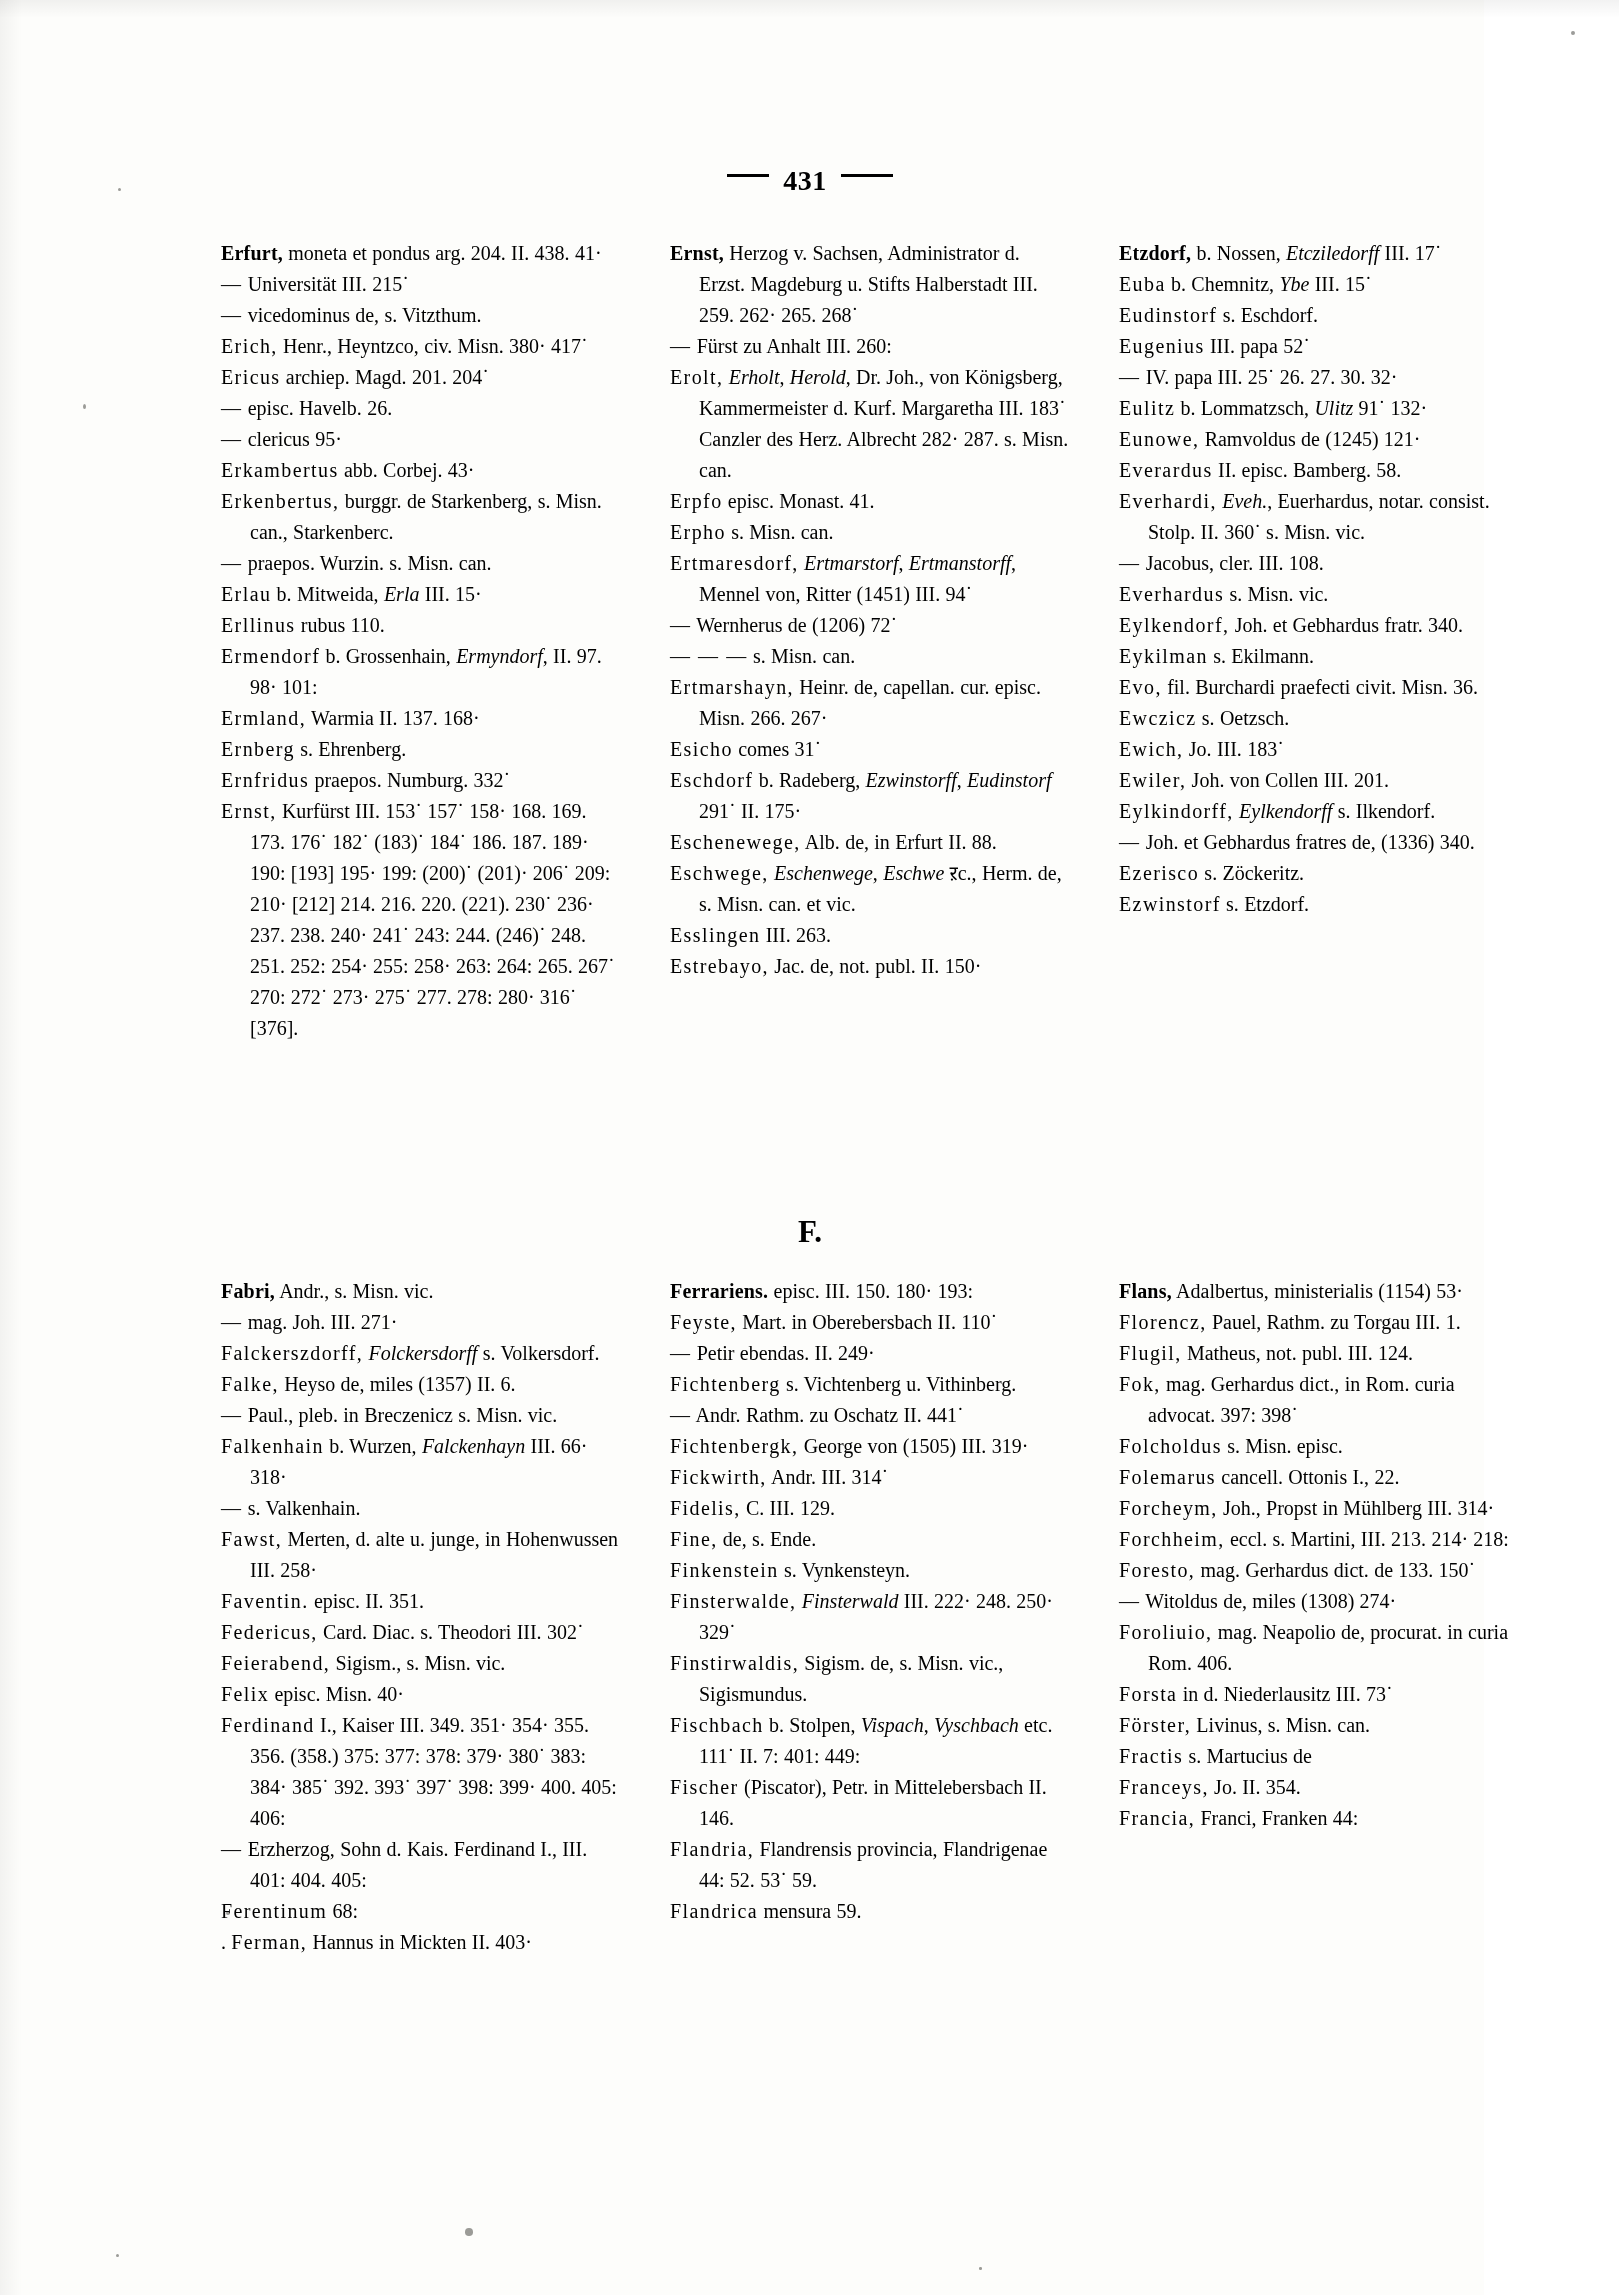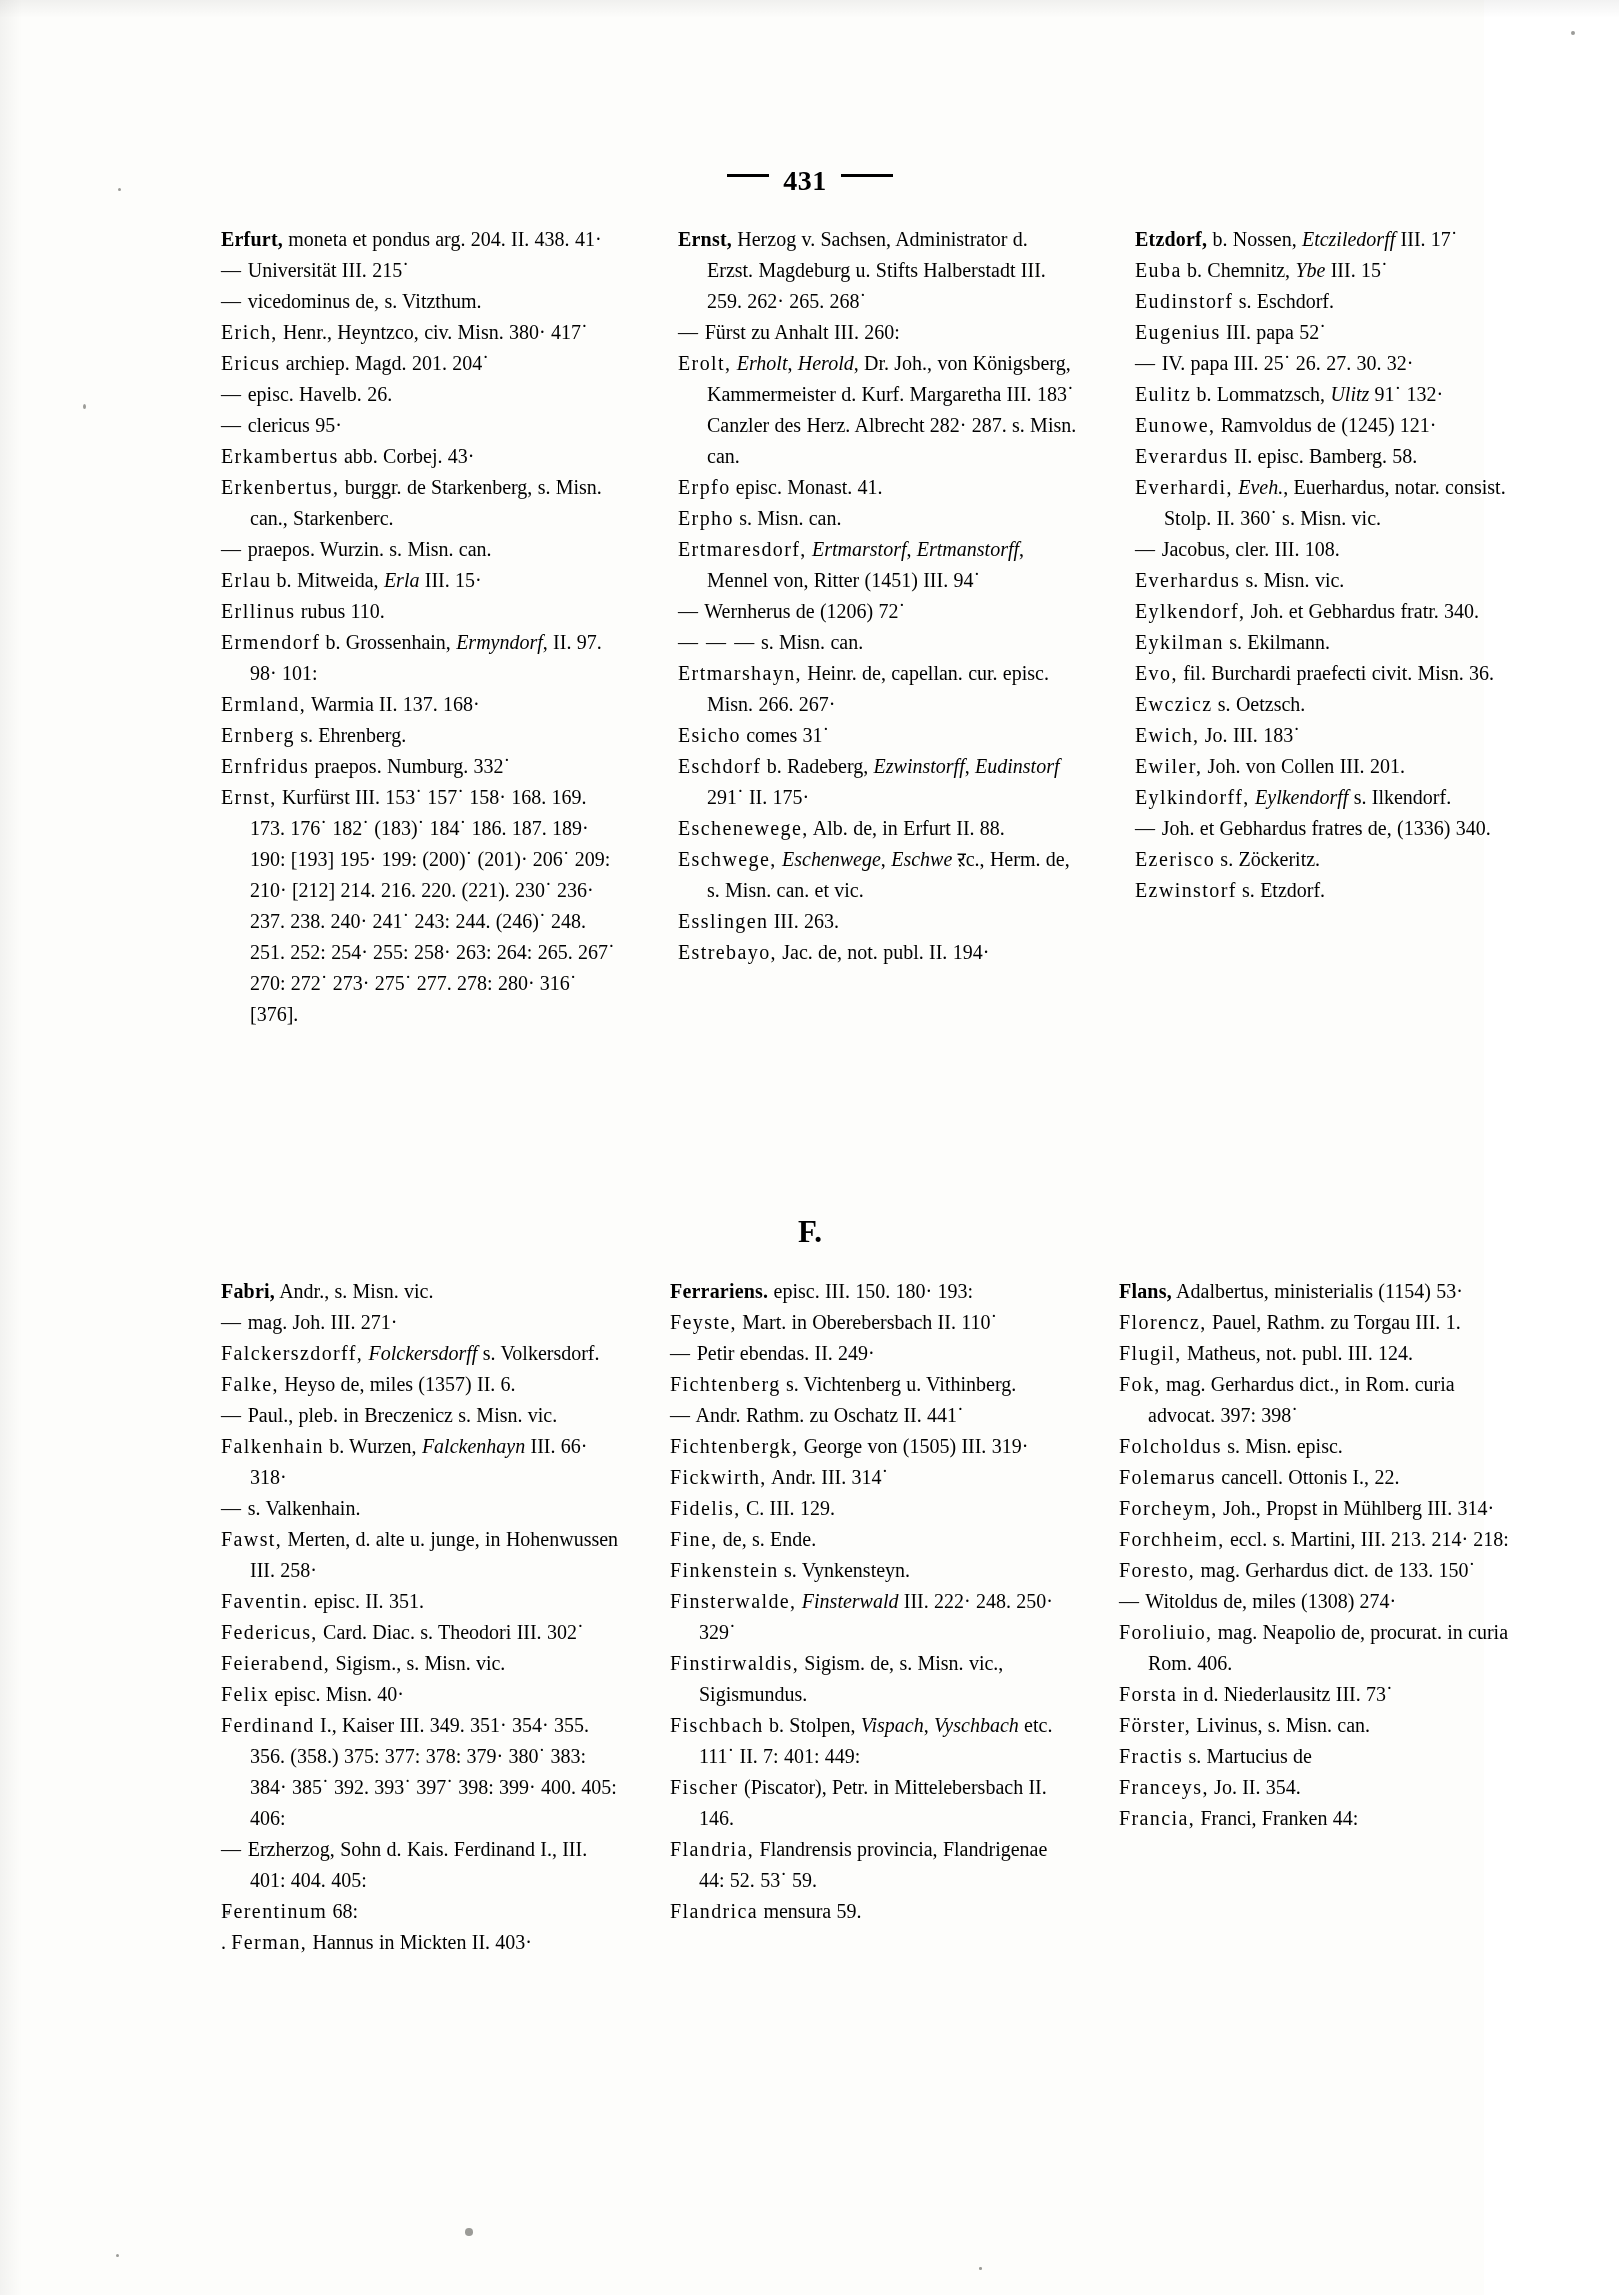--- a/index.html
+++ b/index.html
@@ -72,21 +72,21 @@
     vertical-align: middle;
   }
 
   
   .block {
     position: absolute;
     display: flex;
     width: 1374px;
     left: 221px;
   }
-  #block-e { top: 224px; gap: 8px; }
+  #block-e { top: 238px; }
   #block-f { top: 1276px; }
 
   .col {
     width: 400px;
     margin-right: 49px;
   }
   .col:last-child { margin-right: 0; }
 
   .section-head {
     position: absolute;
@@ -167,21 +167,21 @@
         <p class="entry"><span class="hw">Erpho</span><span> s. Misn. can.</span></p>
         <p class="entry"><span class="hw">Ertmaresdorf,</span><span> <span class="it">Ertmarstorf</span>, <span class="it">Ertmanstorff</span>, Mennel von, Ritter (1451) III. 94˙</span></p>
         <p class="entry"><span class="hw">—</span><span> Wernherus de (1206) 72˙</span></p>
         <p class="entry"><span class="hw">— — —</span><span> s. Misn. can.</span></p>
         <p class="entry"><span class="hw">Ertmarshayn,</span><span> Heinr. de, capellan. cur. episc. Misn. 266. 267·</span></p>
         <p class="entry"><span class="hw">Esicho</span><span> comes 31˙</span></p>
         <p class="entry"><span class="hw">Eschdorf</span><span> b. Radeberg, <span class="it">Ezwinstorff</span>, <span class="it">Eudinstorf</span> 291˙ II. 175·</span></p>
         <p class="entry"><span class="hw">Eschenewege,</span><span> Alb. de, in Erfurt II. 88.</span></p>
         <p class="entry"><span class="hw">Eschwege,</span><span> <span class="it">Eschenwege</span>, <span class="it">Eschwe</span> ऱc., Herm. de, s. Misn. can. et vic.</span></p>
         <p class="entry"><span class="hw">Esslingen</span><span> III. 263.</span></p>
-        <p class="entry"><span class="hw">Estrebayo,</span><span> Jac. de, not. publ. II. 194·</span></p>
+        <p class="entry"><span class="hw">Estrebayo,</span><span> Jac. de, not. publ. II. 150·</span></p>
       </div>
     <div class="col" id="col-e-3">
         <p class="entry"><span class="hw-bold">Etzdorf,</span><span> b. Nossen, <span class="it">Etcziledorff</span> III. 17˙</span></p>
         <p class="entry"><span class="hw">Euba</span><span> b. Chemnitz, <span class="it">Ybe</span> III. 15˙</span></p>
         <p class="entry"><span class="hw">Eudinstorf</span><span> s. Eschdorf.</span></p>
         <p class="entry"><span class="hw">Eugenius</span><span> III. papa 52˙</span></p>
         <p class="entry"><span class="hw">—</span><span> IV. papa III. 25˙ 26. 27. 30. 32·</span></p>
         <p class="entry"><span class="hw">Eulitz</span><span> b. Lommatzsch, <span class="it">Ulitz</span> 91˙ 132·</span></p>
         <p class="entry"><span class="hw">Eunowe,</span><span> Ramvoldus de (1245) 121·</span></p>
         <p class="entry"><span class="hw">Everardus</span><span> II. episc. Bamberg. 58.</span></p>

